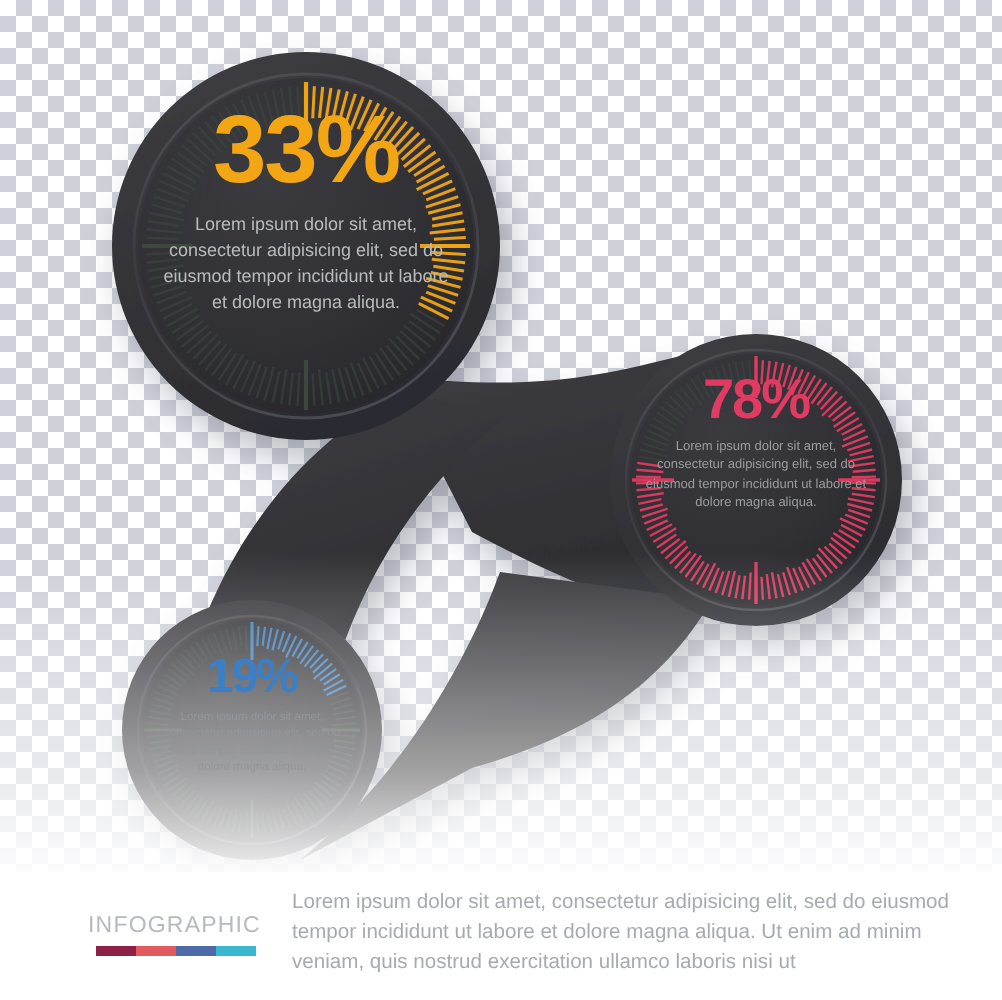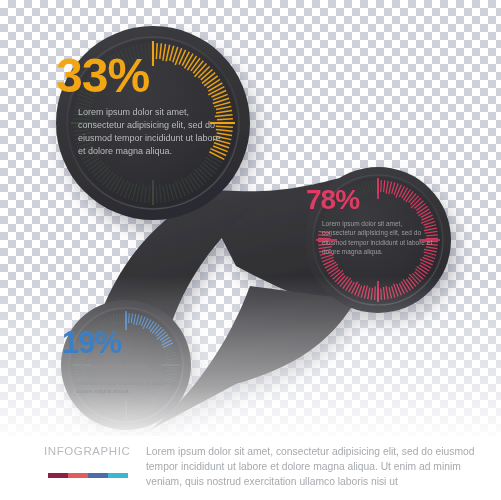--- a/index.html
+++ b/index.html
@@ -23,45 +23,45 @@
   }
   #checkerfade{
     position:absolute;left:0;top:0;width:501px;height:460px;
     background:linear-gradient(180deg,rgba(255,255,255,0) 60%,rgba(255,255,255,.55) 84%,#fff 97%);
   }
 
   
   #artwork{position:absolute;left:0;top:0;width:501px;height:500px;}
 
   
-  .gauge-text{position:absolute;pointer-events:none;}
+  .gauge-text{position:absolute;text-align:center;pointer-events:none;}
   .pct{
     font-weight:bold;letter-spacing:-1px;line-height:1;
     font-family:"Liberation Sans", sans-serif;
   }
   .blurb{
     color:#b9bcbb;line-height:1.45;
     font-family:"Liberation Sans", sans-serif;
   }
 
   #g1{left:56px;top:52px;width:194px;}
   #g1 .pct{font-size:48px;color:#f3a613;margin-bottom:6px;}
   #g1 .blurb{font-size:9px;width:150px;margin:0 auto;}
 
   #g2{left:306px;top:186px;width:144px;}
   #g2 .pct{font-size:28px;color:#e23b63;margin-bottom:5px;}
   #g2 .blurb{font-size:6.5px;width:112px;margin:0 auto;color:#9a9d9d;}
 
   #g3{left:62px;top:327px;width:128px;}
-  #g3 .pct{font-size:31px;color:#3b80c6;margin-bottom:4px;}
+  #g3 .pct{font-size:24px;color:#3b80c6;margin-bottom:4px;}
   #g3 .blurb{font-size:5.8px;width:100px;margin:0 auto;color:#93979a;}
 
   
   #footer{position:absolute;left:0;top:436px;width:501px;height:64px;background:#fff;}
-  #brand{position:absolute;left:44px;top:8px;width:98px;}
+  #brand{position:absolute;left:44px;top:20px;width:98px;}
   #brand .bline{
     color:#b6b9bd;font-size:11.5px;letter-spacing:.6px;line-height:1.28;
     white-space:nowrap;
   }
   #brand .bdots{color:#cfd2d6;letter-spacing:1px;}
   #swatches{position:absolute;left:48px;top:473px;display:flex;width:80px;height:5px;}
   #swatches i{display:block;height:5px;flex:1 1 auto;}
 
   #bodytext{
     position:absolute;left:146px;top:8px;width:344px;

